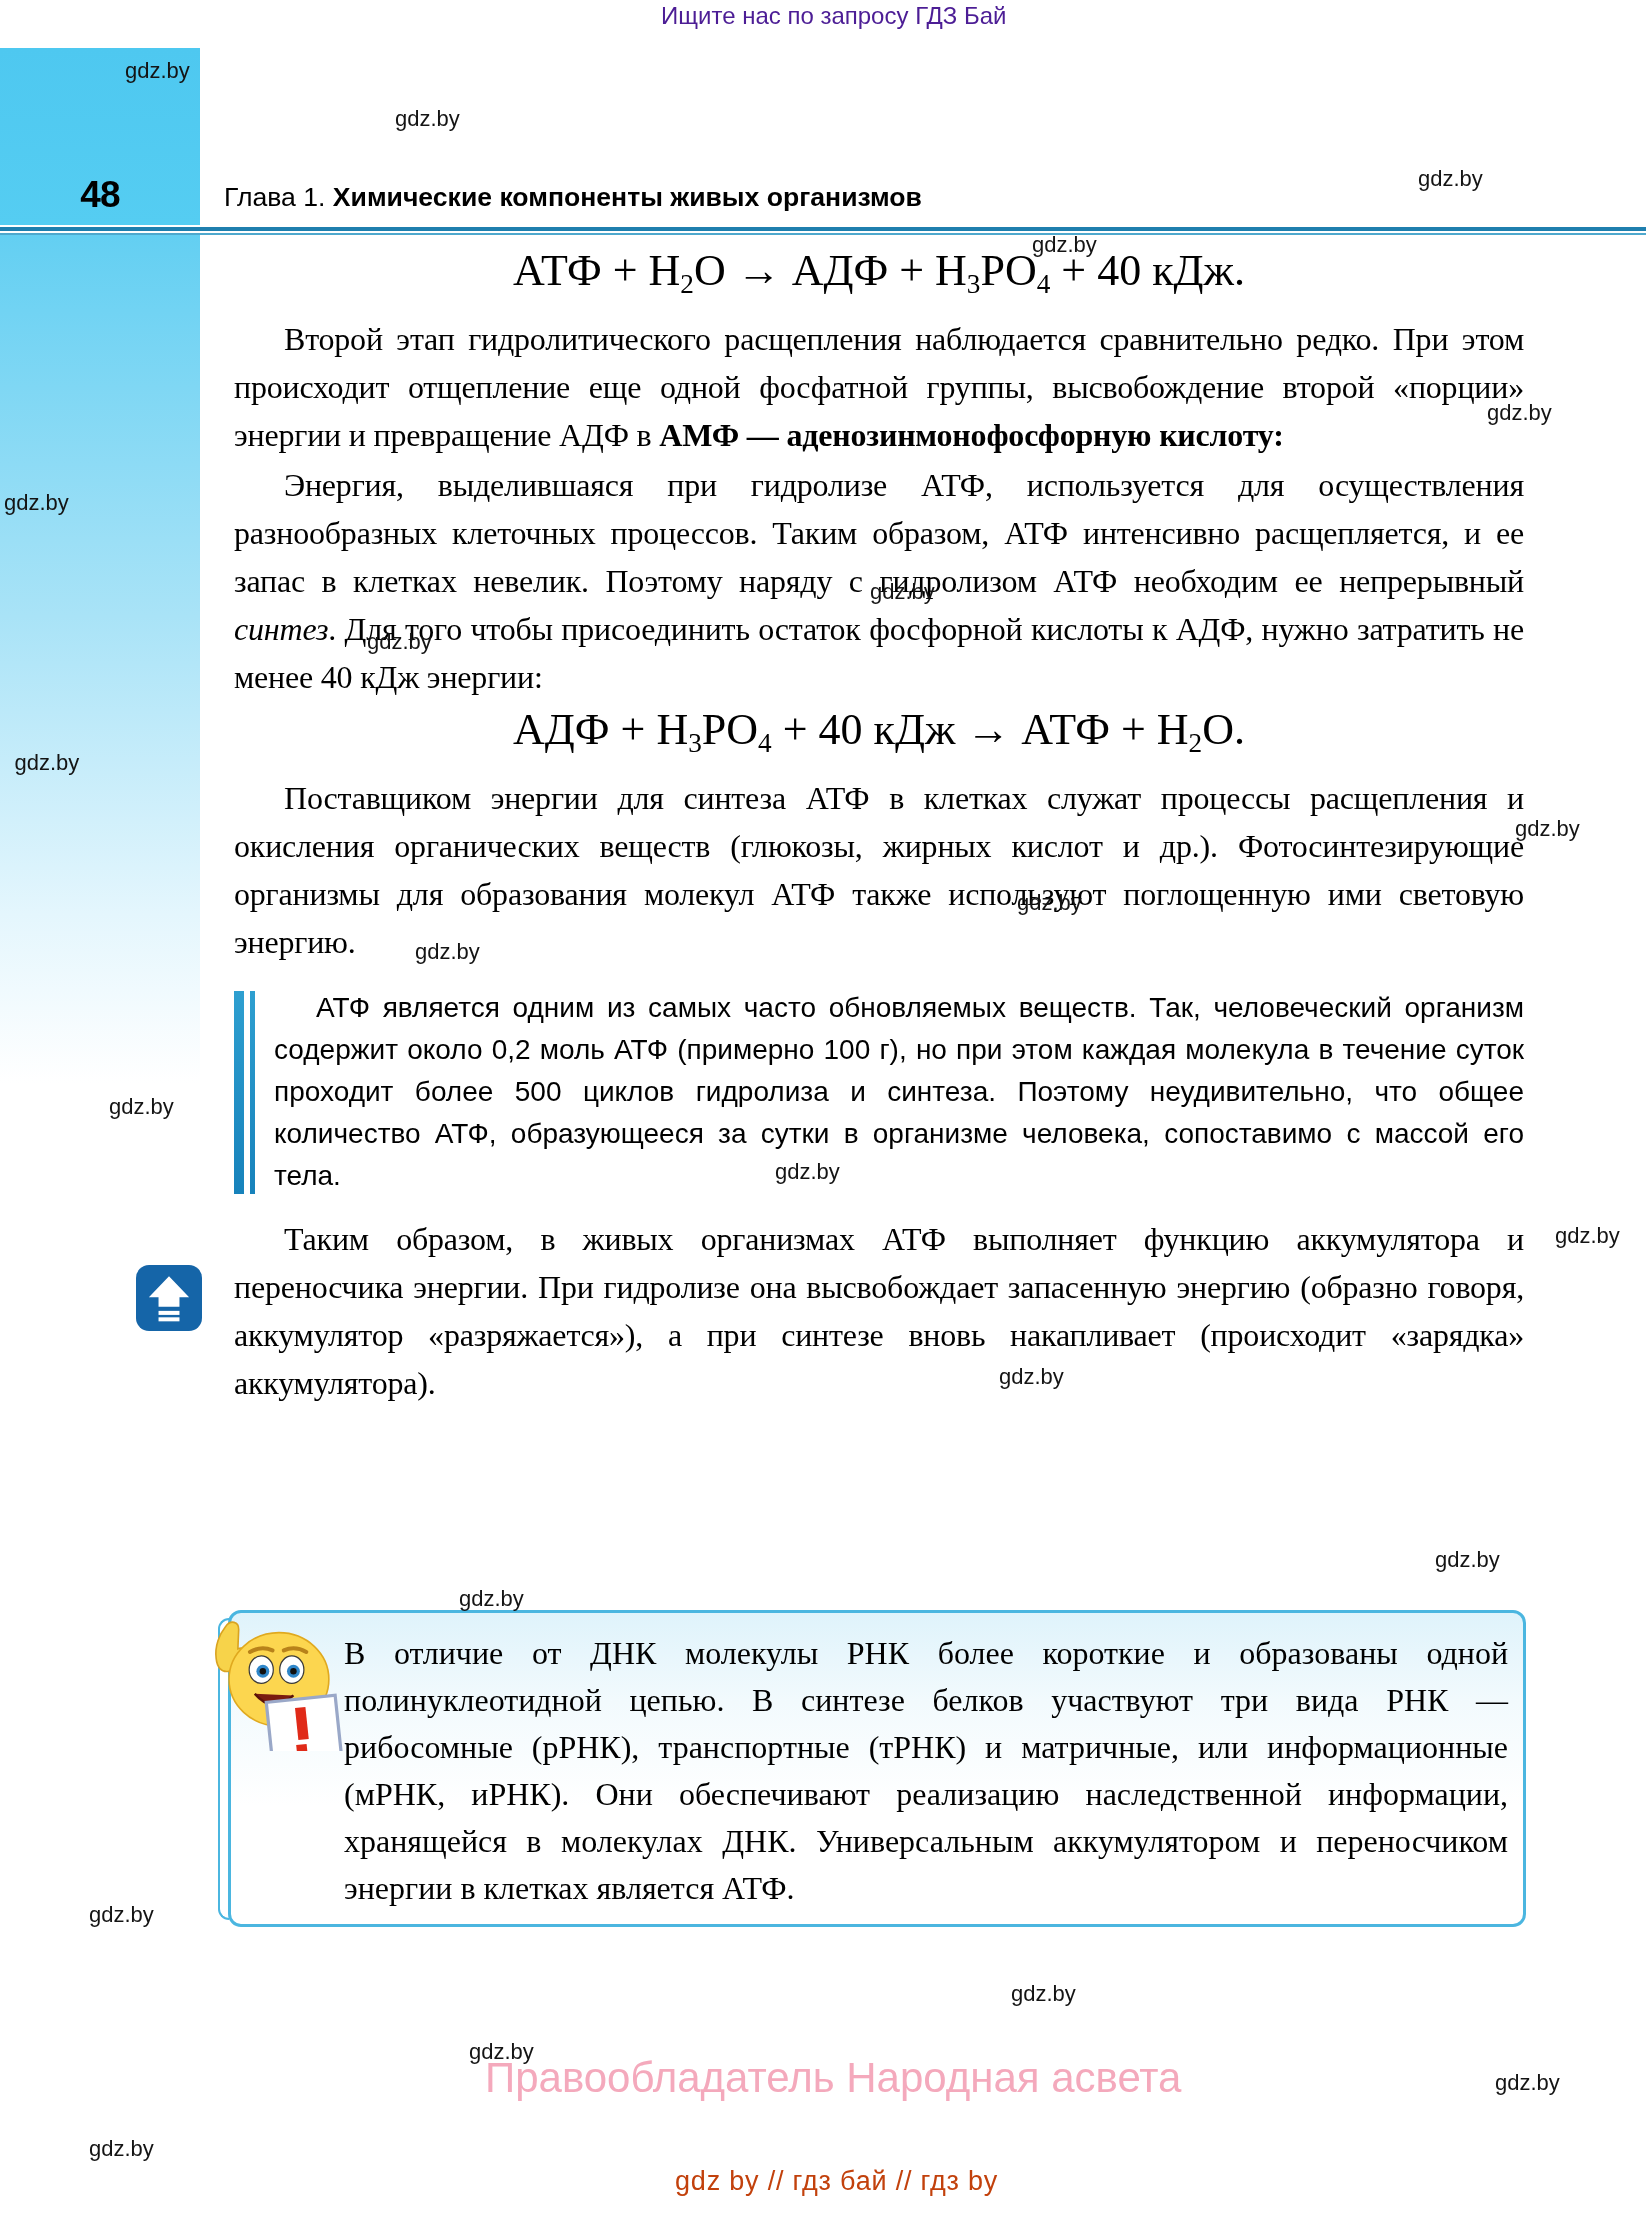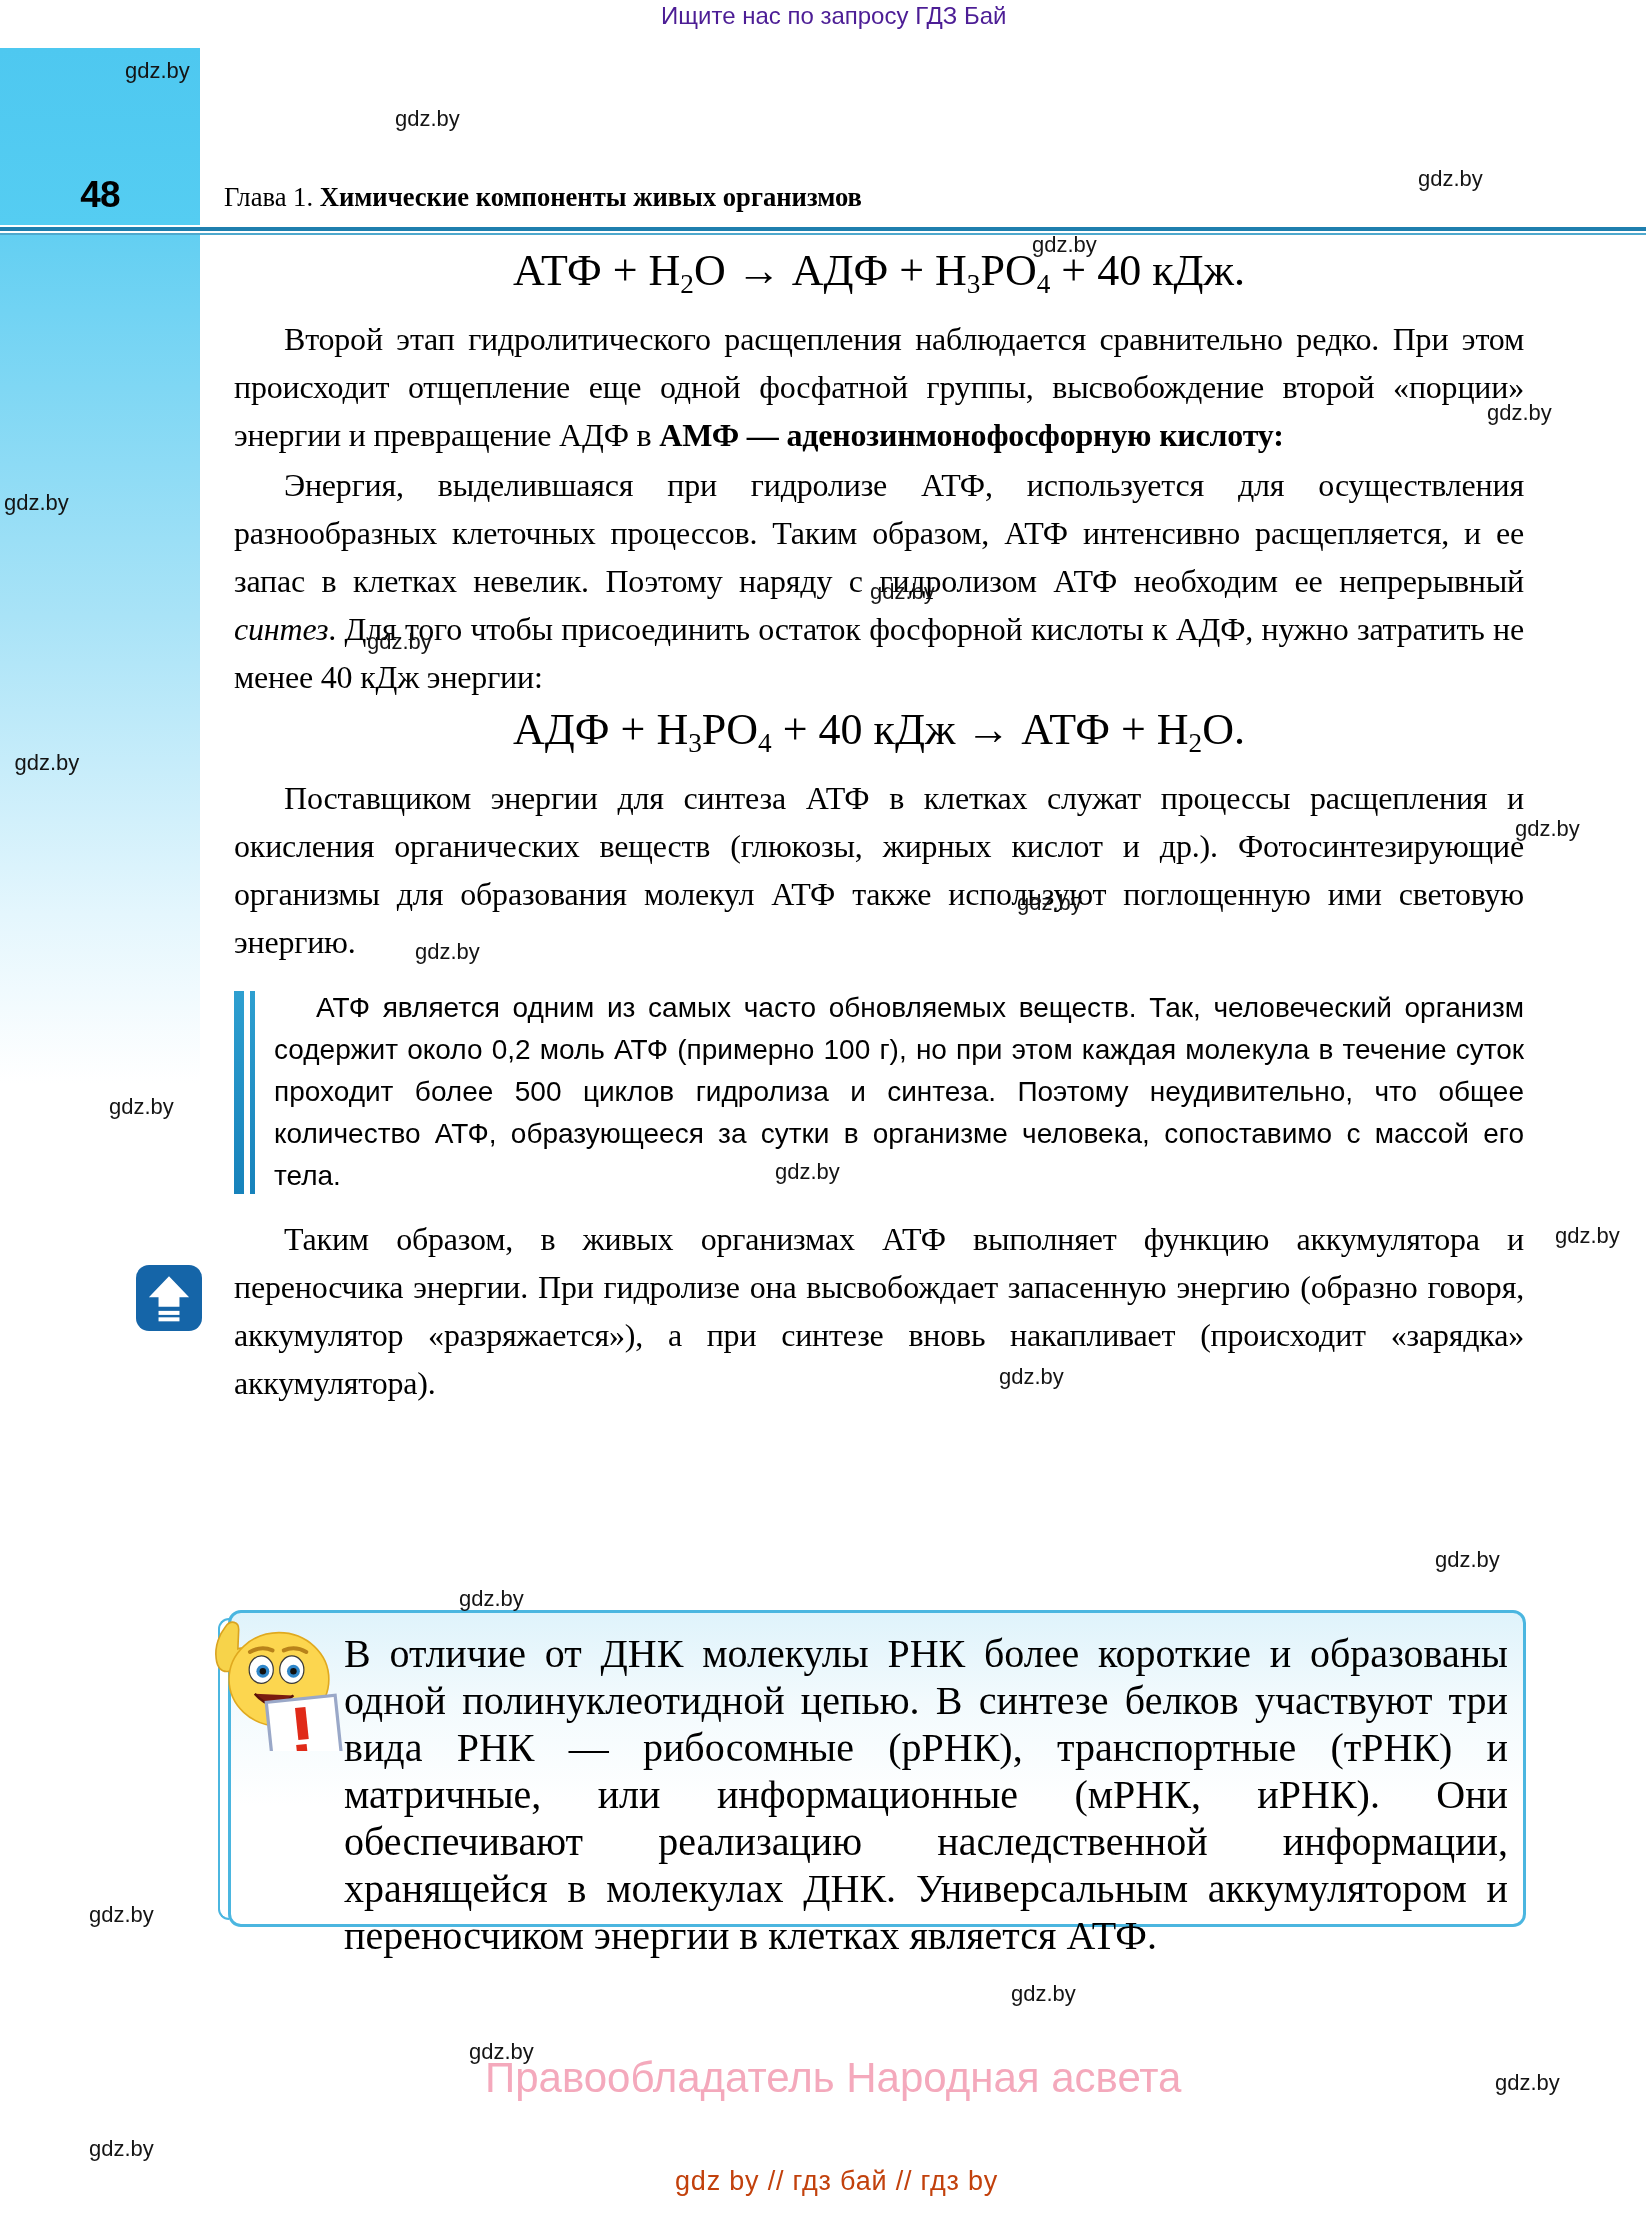--- a/index.html
+++ b/index.html
@@ -50,21 +50,21 @@
     text-align: center;
     font-family: "Liberation Sans", sans-serif;
     font-weight: bold;
     font-size: 37px;
     line-height: 37px;
     letter-spacing: -0.8px;
     color: #000;
   }
   .header-title {
     margin-left: 24px;
-    font-family: Liberation Serif, serif;
+    font-family: Liberation Sans, sans-serif;
     font-size: 26.6px;
     line-height: 31px;
     white-space: nowrap;
   }
   .header-title .chapter-label { font-weight: normal; }
   .header-title .chapter-name { font-weight: bold; }
 
   .header-rule {
     position: absolute;
     left: 0;
@@ -187,21 +187,21 @@
     border-bottom: 2.4px solid #4bb6e0;
     border-radius: 11.3px 0 0 11.3px;
     box-sizing: border-box;
   }
   .fact-text {
     position: absolute;
     left: 344px;
     top: 1630px;
     width: 1164px;
     margin: 0;
-    font-size: 40px;
+    font-size: 32px;
     line-height: 47px;
     text-align: justify;
     text-indent: 0;
     font-family: "Liberation Serif", serif;
   }
 
   
   .mascot {
     position: absolute;
     left: 192px;

